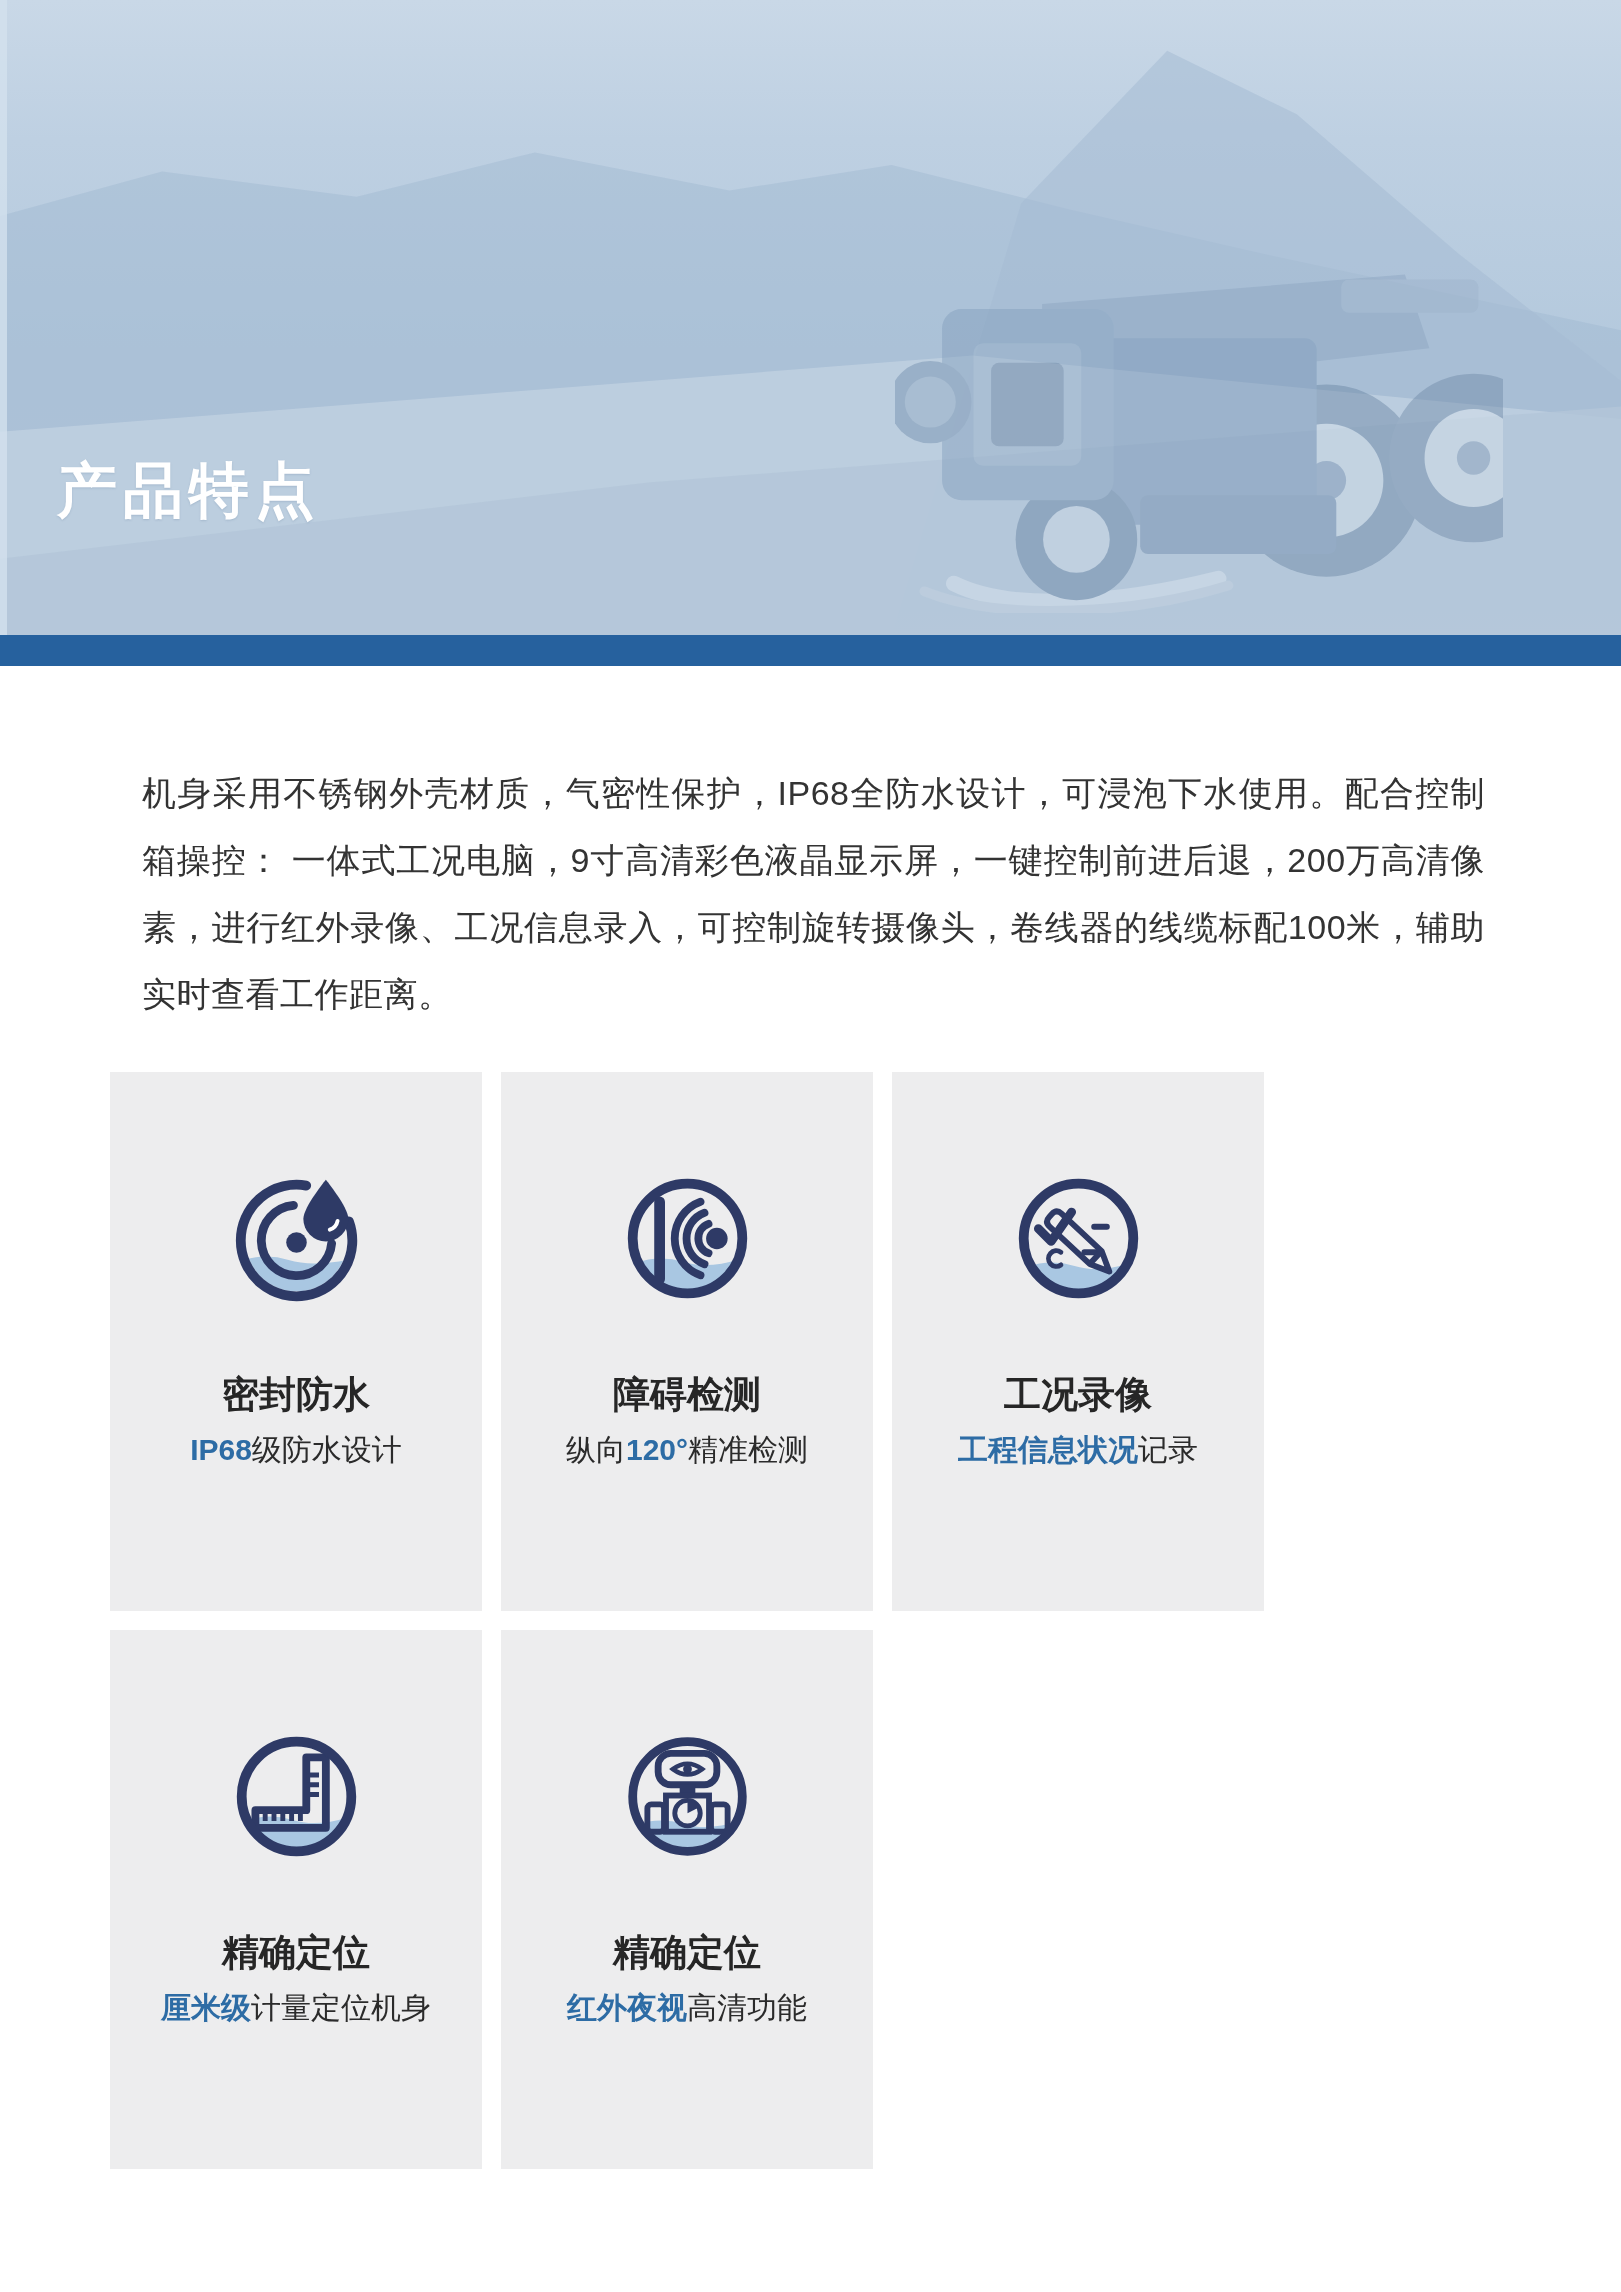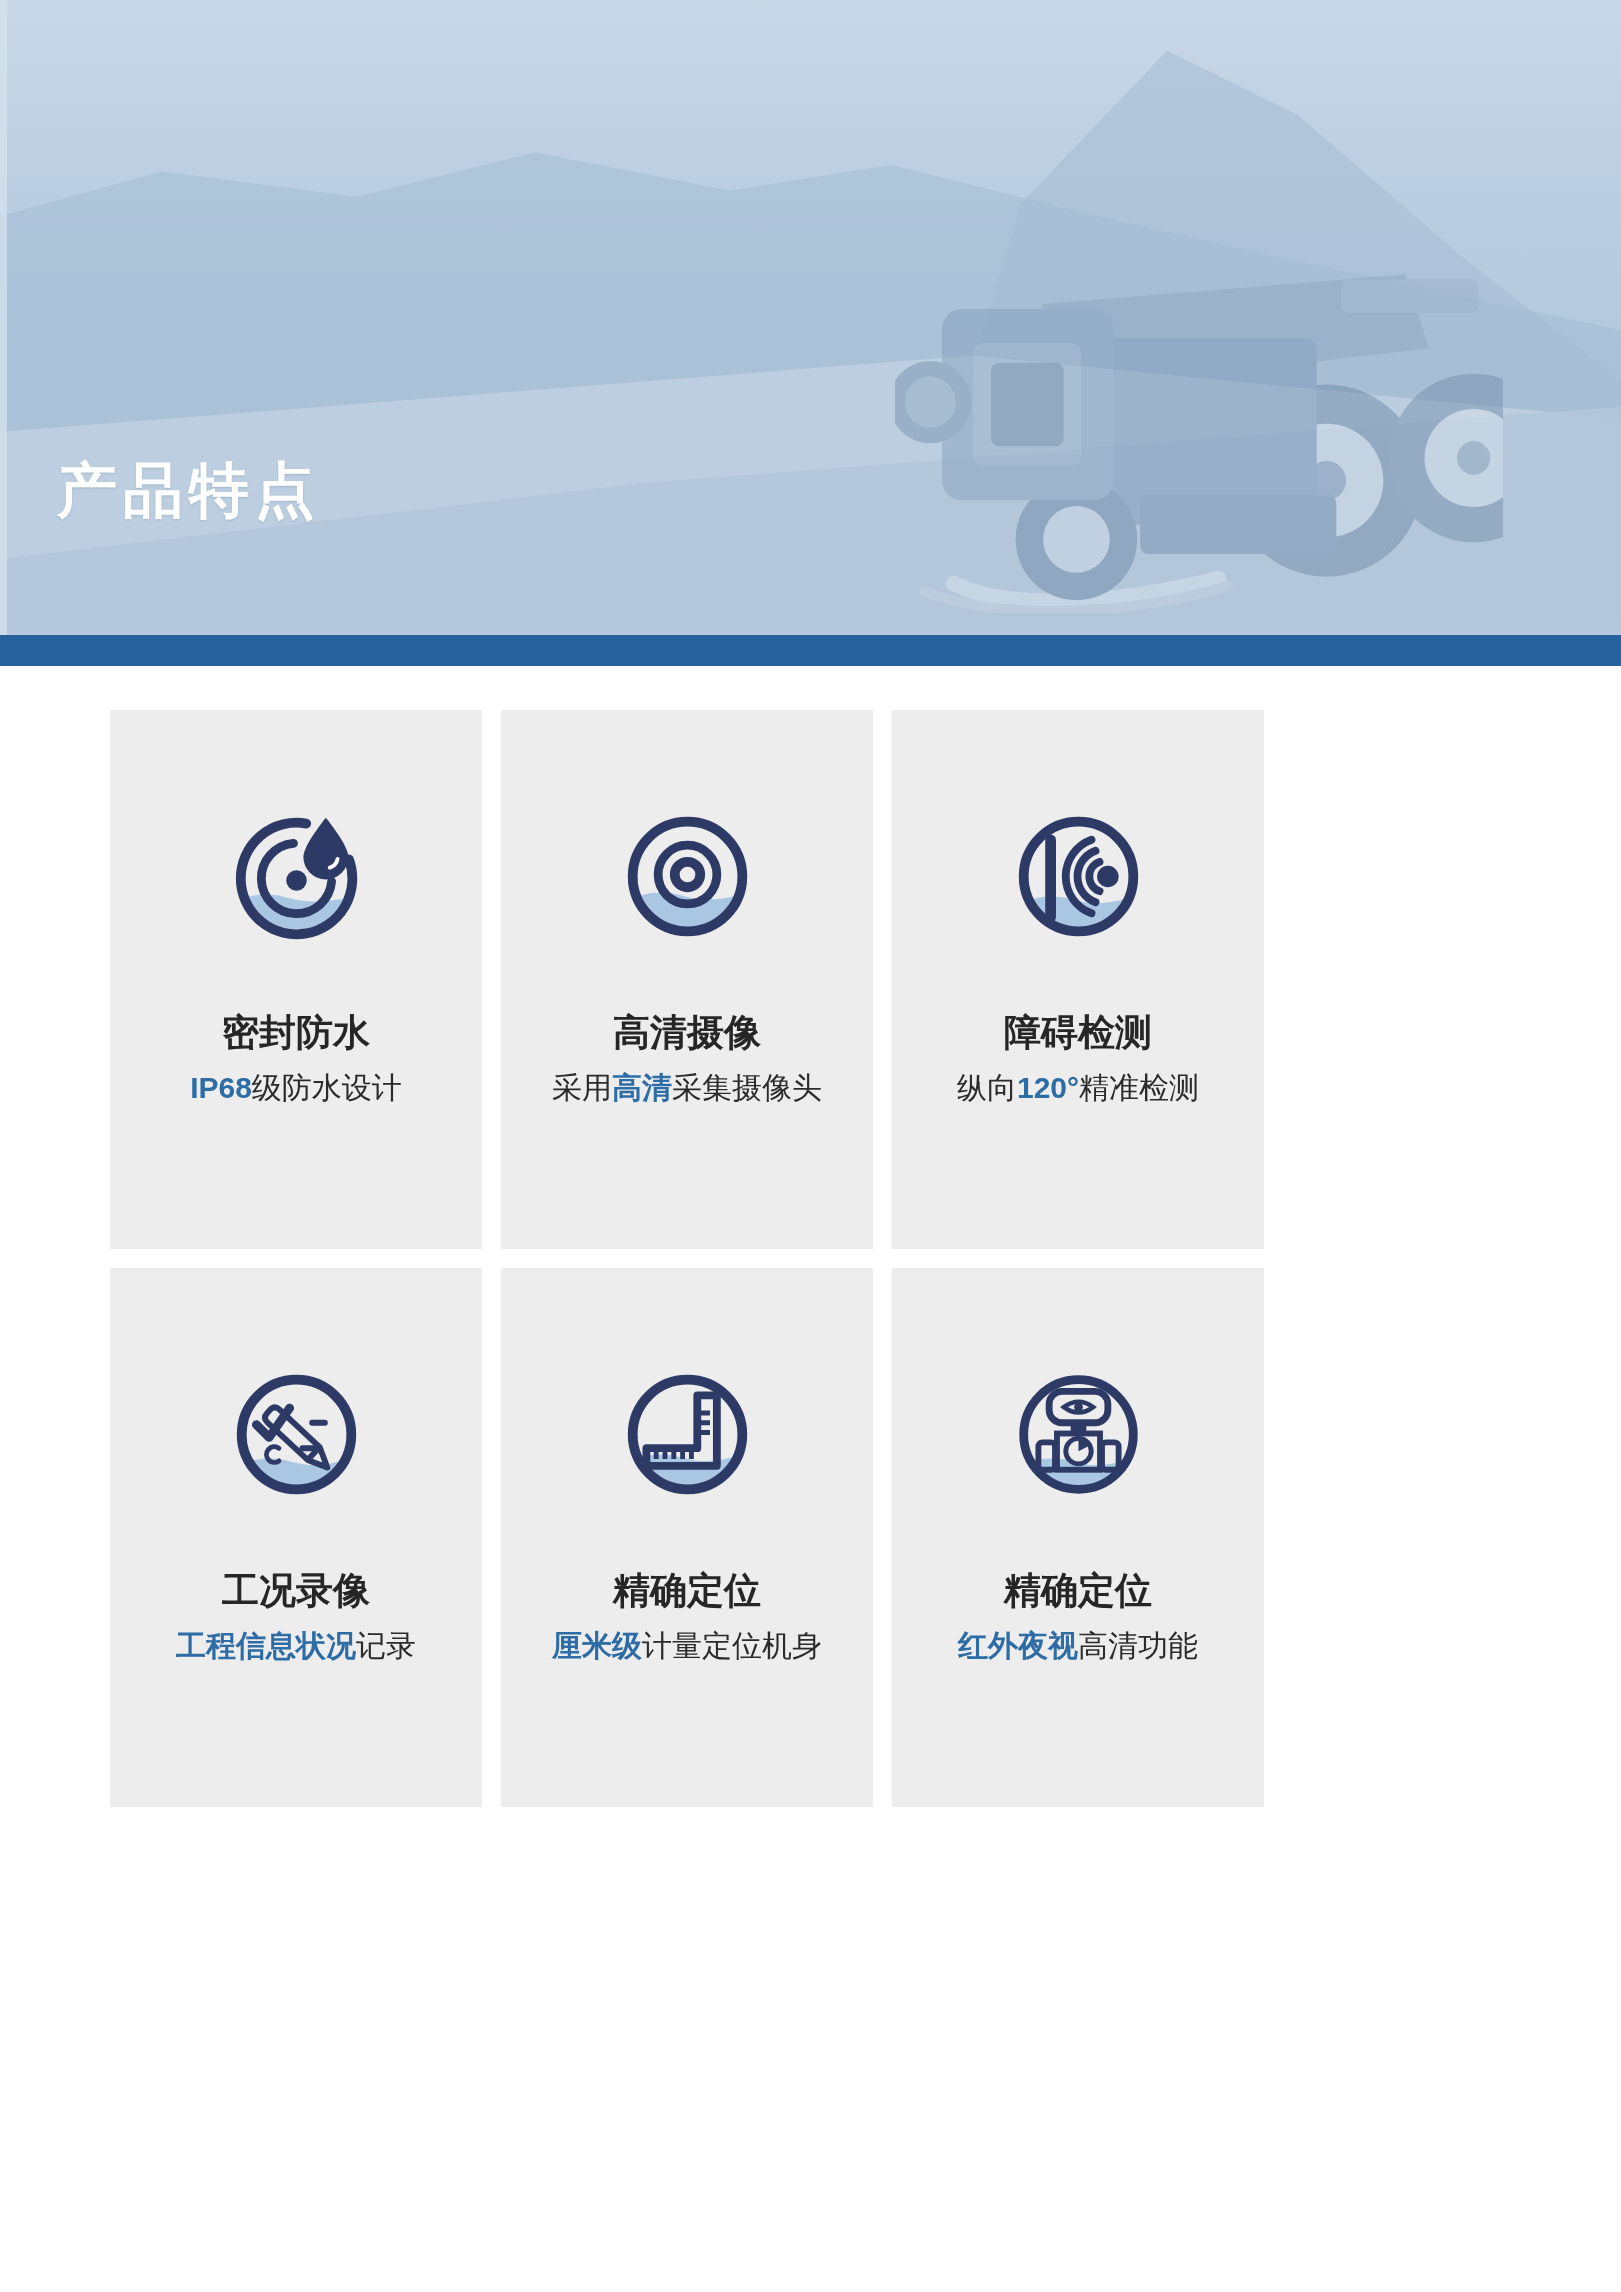--- a/index.html
+++ b/index.html
@@ -73,20 +73,21 @@
         <circle cx="36" cy="205" r="26" fill="#8ea6c0"></circle>
         <rect x="455" y="80" width="140" height="34" rx="8" fill="#9db2ca"></rect>
       </g>
     </svg>
 
     <div class="hero-title">产品特点</div>
   </div>
 
   <div class="divider-bar"></div>
 
+  <p class="intro">机身采用不锈钢外壳材质，气密性保护，IP68全防水设计，可浸泡下水使用。配合控制箱操控： 一体式工况电脑，9寸高清彩色液晶显示屏，一键控制前进后退，200万高清像素，进行红外录像、工况信息录入，可控制旋转摄像头，卷线器的线缆标配100米，辅助实时查看工作距离。</p>
 
   <div class="cards">
 
     <div class="card">
       <svg class="card-icon" viewBox="0 0 140 140">
         <defs>
             <clipPath id="wclip1">
               <circle cx="70" cy="72" r="52"></circle>
             </clipPath>
           </defs>
@@ -96,37 +97,20 @@
         <path d="M79.9,15.9 A57 57 0 1 0 123.6,52.5" fill="none" stroke="#2e3a66" stroke-width="10" stroke-linecap="round"></path>
         <path d="M66.9,36.1 A36 36 0 1 0 105.9,75.1" fill="none" stroke="#2e3a66" stroke-width="9" stroke-linecap="round"></path>
         <circle cx="70" cy="74" r="10.5" fill="#2e3a66"></circle>
         <path d="M100,10 C100,10 77,38 77,50 a23,23 0 0 0 46,0 C123,38 100,10 100,10 Z" fill="#2e3a66"></path>
         <path d="M112,52 a12,12 0 0 1 -8,9" stroke="#ffffff" stroke-width="4" fill="none" stroke-linecap="round"></path>
       </svg>
       <div class="card-title">密封防水</div>
       <div class="card-subtitle"><span></span><span class="hl">IP68</span><span>级防水设计</span></div>
     </div>
 
-    <div class="card">
-      <svg class="card-icon" viewBox="0 0 140 140">
-        <defs>
-            <clipPath id="wclip2">
-              <circle cx="70" cy="70" r="52"></circle>
-            </clipPath>
-          </defs>
-        <g clip-path="url(#wclip2)">
-          <path d="M14,92 Q40,82 66,90 T126,88 L126,140 L14,140 Z" fill="#a9c7e2"></path>
-        </g>
-        <circle cx="70" cy="70" r="56" fill="none" stroke="#2e3a66" stroke-width="10"></circle>
-        <circle cx="70" cy="68" r="30" fill="none" stroke="#2e3a66" stroke-width="9"></circle>
-        <circle cx="70" cy="68" r="13" fill="none" stroke="#2e3a66" stroke-width="10"></circle>
-      </svg>
-      <div class="card-title">高清摄像</div>
-      <div class="card-subtitle"><span>采用</span><span class="hl">高清</span><span>采集摄像头</span></div>
-    </div>
 
     <div class="card">
       <svg class="card-icon" viewBox="0 0 140 140">
         <defs>
             <clipPath id="wclip3">
               <circle cx="70" cy="70" r="52"></circle>
             </clipPath>
           </defs>
         <g clip-path="url(#wclip3)">
           <path d="M14,96 Q40,86 66,94 T126,90 L126,140 L14,140 Z" fill="#a9c7e2"></path>

